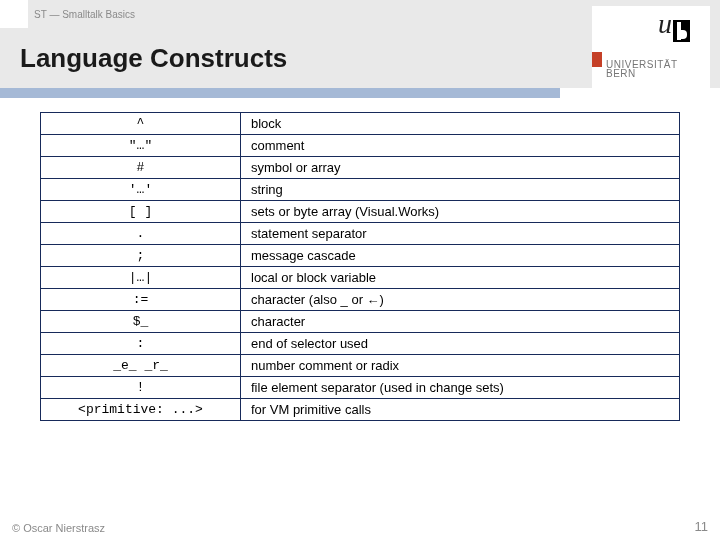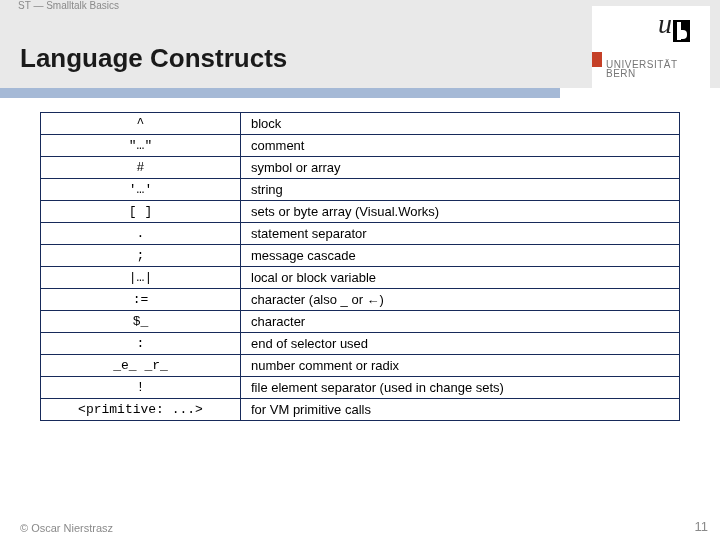--- a/index.html
+++ b/index.html
@@ -1,36 +1,36 @@
 <!DOCTYPE html>
 <html><head>
 <meta charset="utf-8">
 <style>
   * { margin: 0; padding: 0; box-sizing: border-box; }
   html, body { width: 720px; height: 540px; font-family: Arial, Helvetica, sans-serif; background: #fff; overflow: hidden; }
   .slide { position: relative; width: 720px; height: 540px; background: #fff; }
-  .topbar { height: 28px; background: #e9e9e9; display: flex; padding-left: 18px; }
+  .topbar { height: 28px; background: #e9e9e9; display: flex; align-items: center; padding-left: 6px; margin-left: 28px; }
   .breadcrumb { font-size: 10px; color: #8a8a8a; }
   .titlebar { height: 60px; background: #e9e9e9; display: flex; align-items: center; padding-left: 20px; position: relative; }
   .title { font-size: 26px; font-weight: bold; color: #1a1a1a; font-family: Arial, sans-serif; }
   .stripe { height: 10px; background: #a5b9d6; width: 560px; }
   .logo-zone { position: absolute; right: 10px; top: 6px; height: 90px; width: 118px; background: #fff; z-index: 2; }
   .logo-inner { position: relative; width: 100%; height: 100%; }
   .logo-u { position: absolute; top: 2px; right: 38px; font-family: Georgia, "Times New Roman", serif; font-style: italic; font-size: 28px; color: #222; }
   .logo-b { position: absolute; top: 14px; right: 20px; width: 17px; height: 22px; background: #000; }
   .logo-b::before { content: ''; position: absolute; left: 4px; top: 2px; width: 4px; height: 18px; background: #fff; }
   .logo-b::after { content: ''; position: absolute; left: 8px; top: 10px; width: 6px; height: 9px; border-radius: 0 4px 4px 0; background: #fff; }
   .redbar { position: absolute; top: 46px; left: 0; width: 10px; height: 15px; background: #c54027; }
   .uni-txt { position: absolute; top: 54px; left: 14px; font-size: 10px; letter-spacing: 0.5px; color: #767676; line-height: 9px; }
   .table-wrap { margin: 14px 40px 0 40px; }
   table { border-collapse: collapse; width: 640px; }
   td { border: 1.5px solid #172a5a; font-size: 13px; font-family: Arial, sans-serif; color: #000; vertical-align: middle; }
   td.sym { width: 200px; text-align: center; font-family: "Courier New", monospace; padding: 3px 4px; }
   td.desc { padding: 3px 10px; }
-  .footer { position: absolute; bottom: 6px; left: 20px; right: 12px; display: flex; justify-content: space-between; align-items: flex-end; }
+  .footer { position: absolute; bottom: 6px; left: 12px; right: 12px; display: flex; justify-content: space-between; align-items: flex-end; }
   .copyright { font-size: 11px; color: #8a8a8a; }
   .pagenum { font-size: 13px; color: #8a8a8a; }
 </style>
 </head>
 <body>
 
 <div class="slide">
 
   <div class="logo-zone">
     <div class="logo-inner">

